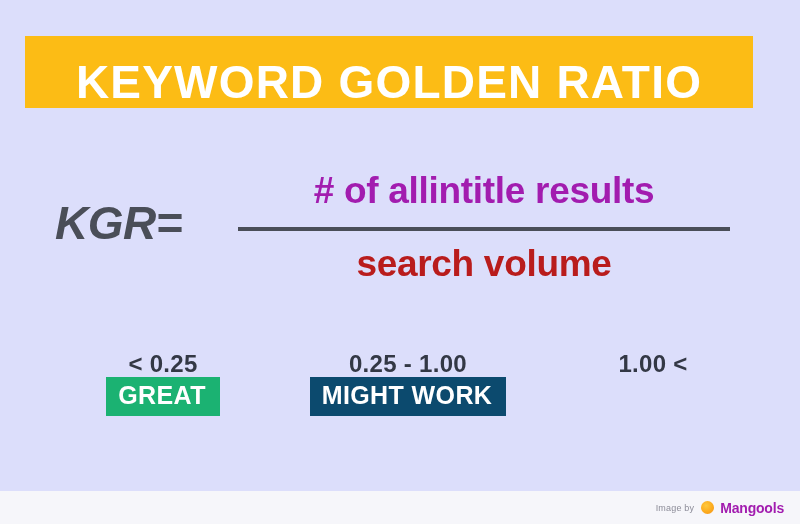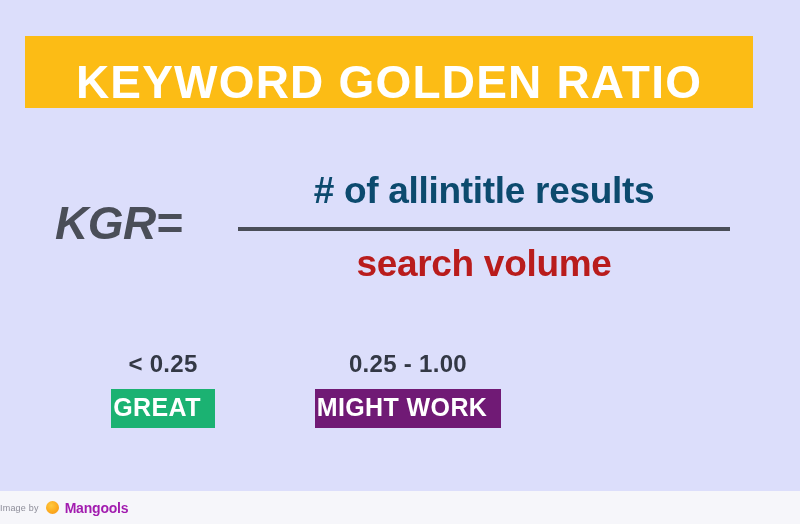--- a/index.html
+++ b/index.html
@@ -66,21 +66,21 @@
   .fraction {
     position: absolute;
     left: 238px;
     top: 0;
     width: 492px;
     text-align: center;
   }
   .numerator {
     font-size: 37px;
     font-weight: bold;
-    color: #0c4a6e;
+    color: #a21caf;
     line-height: 1.25;
     letter-spacing: -0.3px;
     white-space: nowrap;
   }
   .fraction-bar {
     height: 4px;
     background: #4a4e58;
     margin: 13px 0 10px 0;
     width: 100%;
   }
@@ -105,50 +105,51 @@
     position: absolute;
     text-align: center;
   }
   .range-value {
     font-size: 24px;
     font-weight: bold;
     color: #333845;
     line-height: 1;
     letter-spacing: 0.3px;
     white-space: nowrap;
-    margin-bottom: 13px;
+    margin-bottom: 1px;
   }
   .badge {
     display: inline-block;
     color: #ffffff;
     font-size: 25px;
     font-weight: bold;
     letter-spacing: 0.4px;
     line-height: 1;
-    padding: 6px 14px 8px 2px;
+    padding: 6px 14px 8px 12px;
     white-space: nowrap;
   }
   .badge-great  { background: #1bb272; }
-  .badge-might  { background: #701a75; }
+  .badge-might  { background: #0c4a6e; }
   .badge-bad    { background: #f9505f; }
 
   .col-great { left: 88px;  width: 150px; }
   .col-might { left: 283px; width: 250px; }
   .col-bad   { left: 568px; width: 170px; }
 
   
   .footer {
     position: absolute;
     left: 0;
     top: 491px;
     width: 800px;
     height: 33px;
     background: #f6f6fa;
     display: flex;
     align-items: center;
+    justify-content: flex-end;
     padding-right: 16px;
     box-sizing: border-box;
   }
   .footer-credit {
     font-size: 9px;
     color: #8d8d99;
     letter-spacing: 0.2px;
     margin-right: 7px;
   }
   .mango-icon {
@@ -190,20 +191,21 @@
       <div class="range-value">&lt; 0.25</div>
       <div class="badge badge-great">GREAT</div>
     </div>
 
     <div class="range-col col-might">
       <div class="range-value">0.25 - 1.00</div>
       <div class="badge badge-might">MIGHT WORK</div>
     </div>
 
     <div class="range-col col-bad">
+      <div class="range-value">1.00 &lt;</div>
     </div>
 
   </div>
 
   <div class="footer">
     <span class="footer-credit">Image by</span>
     <span class="mango-icon"></span>
     <span class="footer-brand">Mangools</span>
   </div>
 

